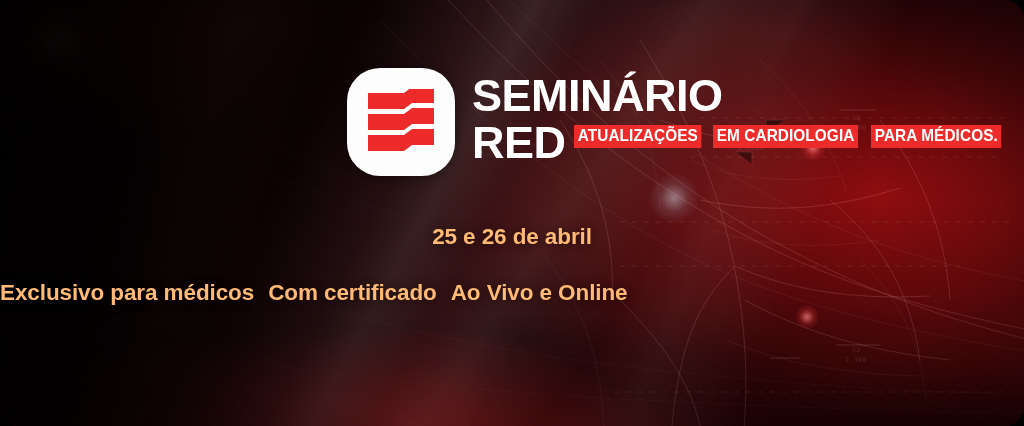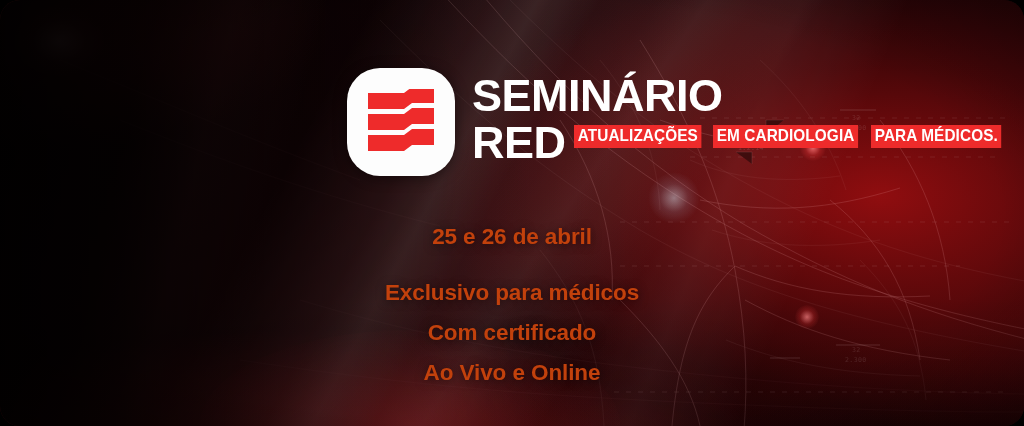--- a/index.html
+++ b/index.html
@@ -157,32 +157,31 @@
     transform-origin: left center;
   }
 
   
   .info {
     position: absolute;
     left: 0;
     right: 0;
     top: 224px;
     text-align: center;
-    color: #c2410c;
+    color: #fdba74;
   }
   .info-date {
     font-size: 22.5px;
     font-weight: 700;
     letter-spacing: -0.1px;
     text-shadow: 0 1px 10px rgba(0,0,0,0.55);
   }
   .info-list {
     margin-top: 30px;
     display: flex;
-    flex-direction: column;
     gap: 14px;
   }
   .info-item {
     font-size: 22.5px;
     font-weight: 700;
     letter-spacing: -0.1px;
     text-shadow: 0 1px 10px rgba(0,0,0,0.55);
   }
 </style>
 </head>

